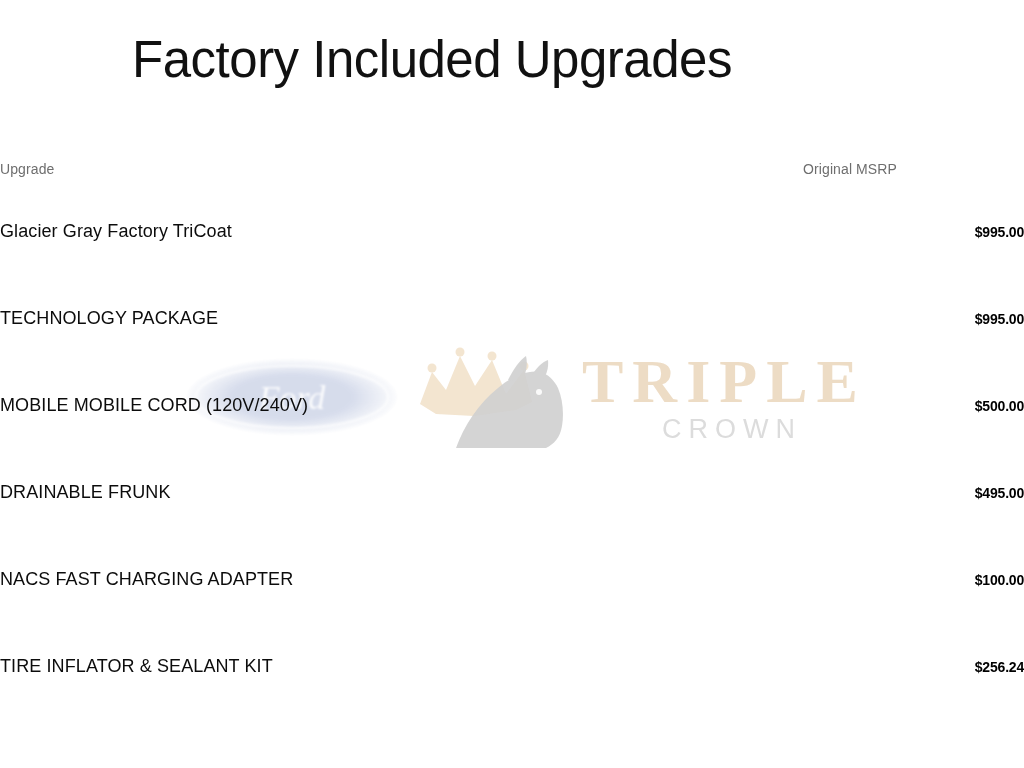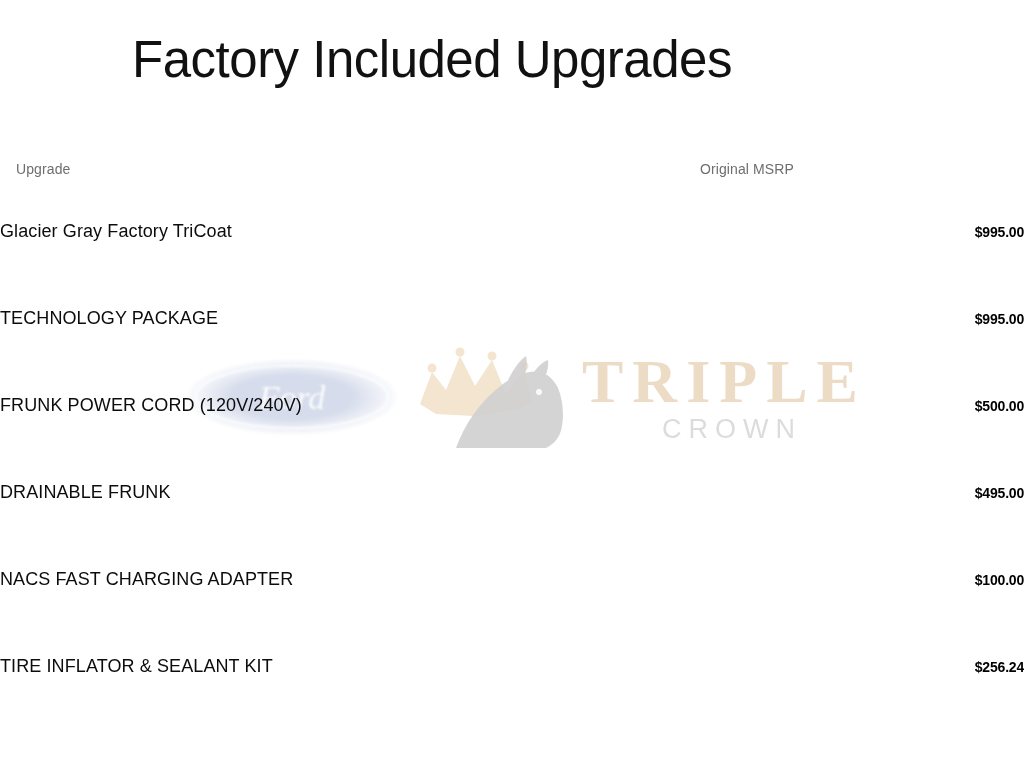--- a/index.html
+++ b/index.html
@@ -72,22 +72,22 @@
   .col-name { width:700px; }
   .col-price { width:324px; }
 
   thead tr { height:38px; }
   thead th {
     font-size:14px;
     font-weight:400;
     color:#6e6e6e;
     letter-spacing:0.1px;
   }
-  thead th.h-name  { text-align:left;  padding-left:16px; }
-  thead th.h-price { text-align:left; padding-right:24px; }
+  thead th.h-name  { text-align:left;  padding-left:0; }
+  thead th.h-price { text-align:center; padding-right:24px; }
 
   tbody tr { height:87px; }
   td.c-name {
     text-align:left;
     padding-left:16px;
     font-size:18px;
     font-weight:400;
     color:#0c0c0c;
     letter-spacing:0.1px;
     white-space:nowrap;
@@ -178,21 +178,21 @@
       <tbody>
         <tr>
           <td class="c-name">Glacier Gray Factory TriCoat</td>
           <td class="c-price">$995.00</td>
         </tr>
         <tr>
           <td class="c-name">TECHNOLOGY PACKAGE</td>
           <td class="c-price">$995.00</td>
         </tr>
         <tr>
-          <td class="c-name">FRUNK POWER CORD (120V/240V)</td>
+          <td class="c-name">MOBILE MOBILE CORD (120V/240V)</td>
           <td class="c-price">$500.00</td>
         </tr>
         <tr>
           <td class="c-name">DRAINABLE FRUNK</td>
           <td class="c-price">$495.00</td>
         </tr>
         <tr>
           <td class="c-name">NACS FAST CHARGING ADAPTER</td>
           <td class="c-price">$100.00</td>
         </tr>

